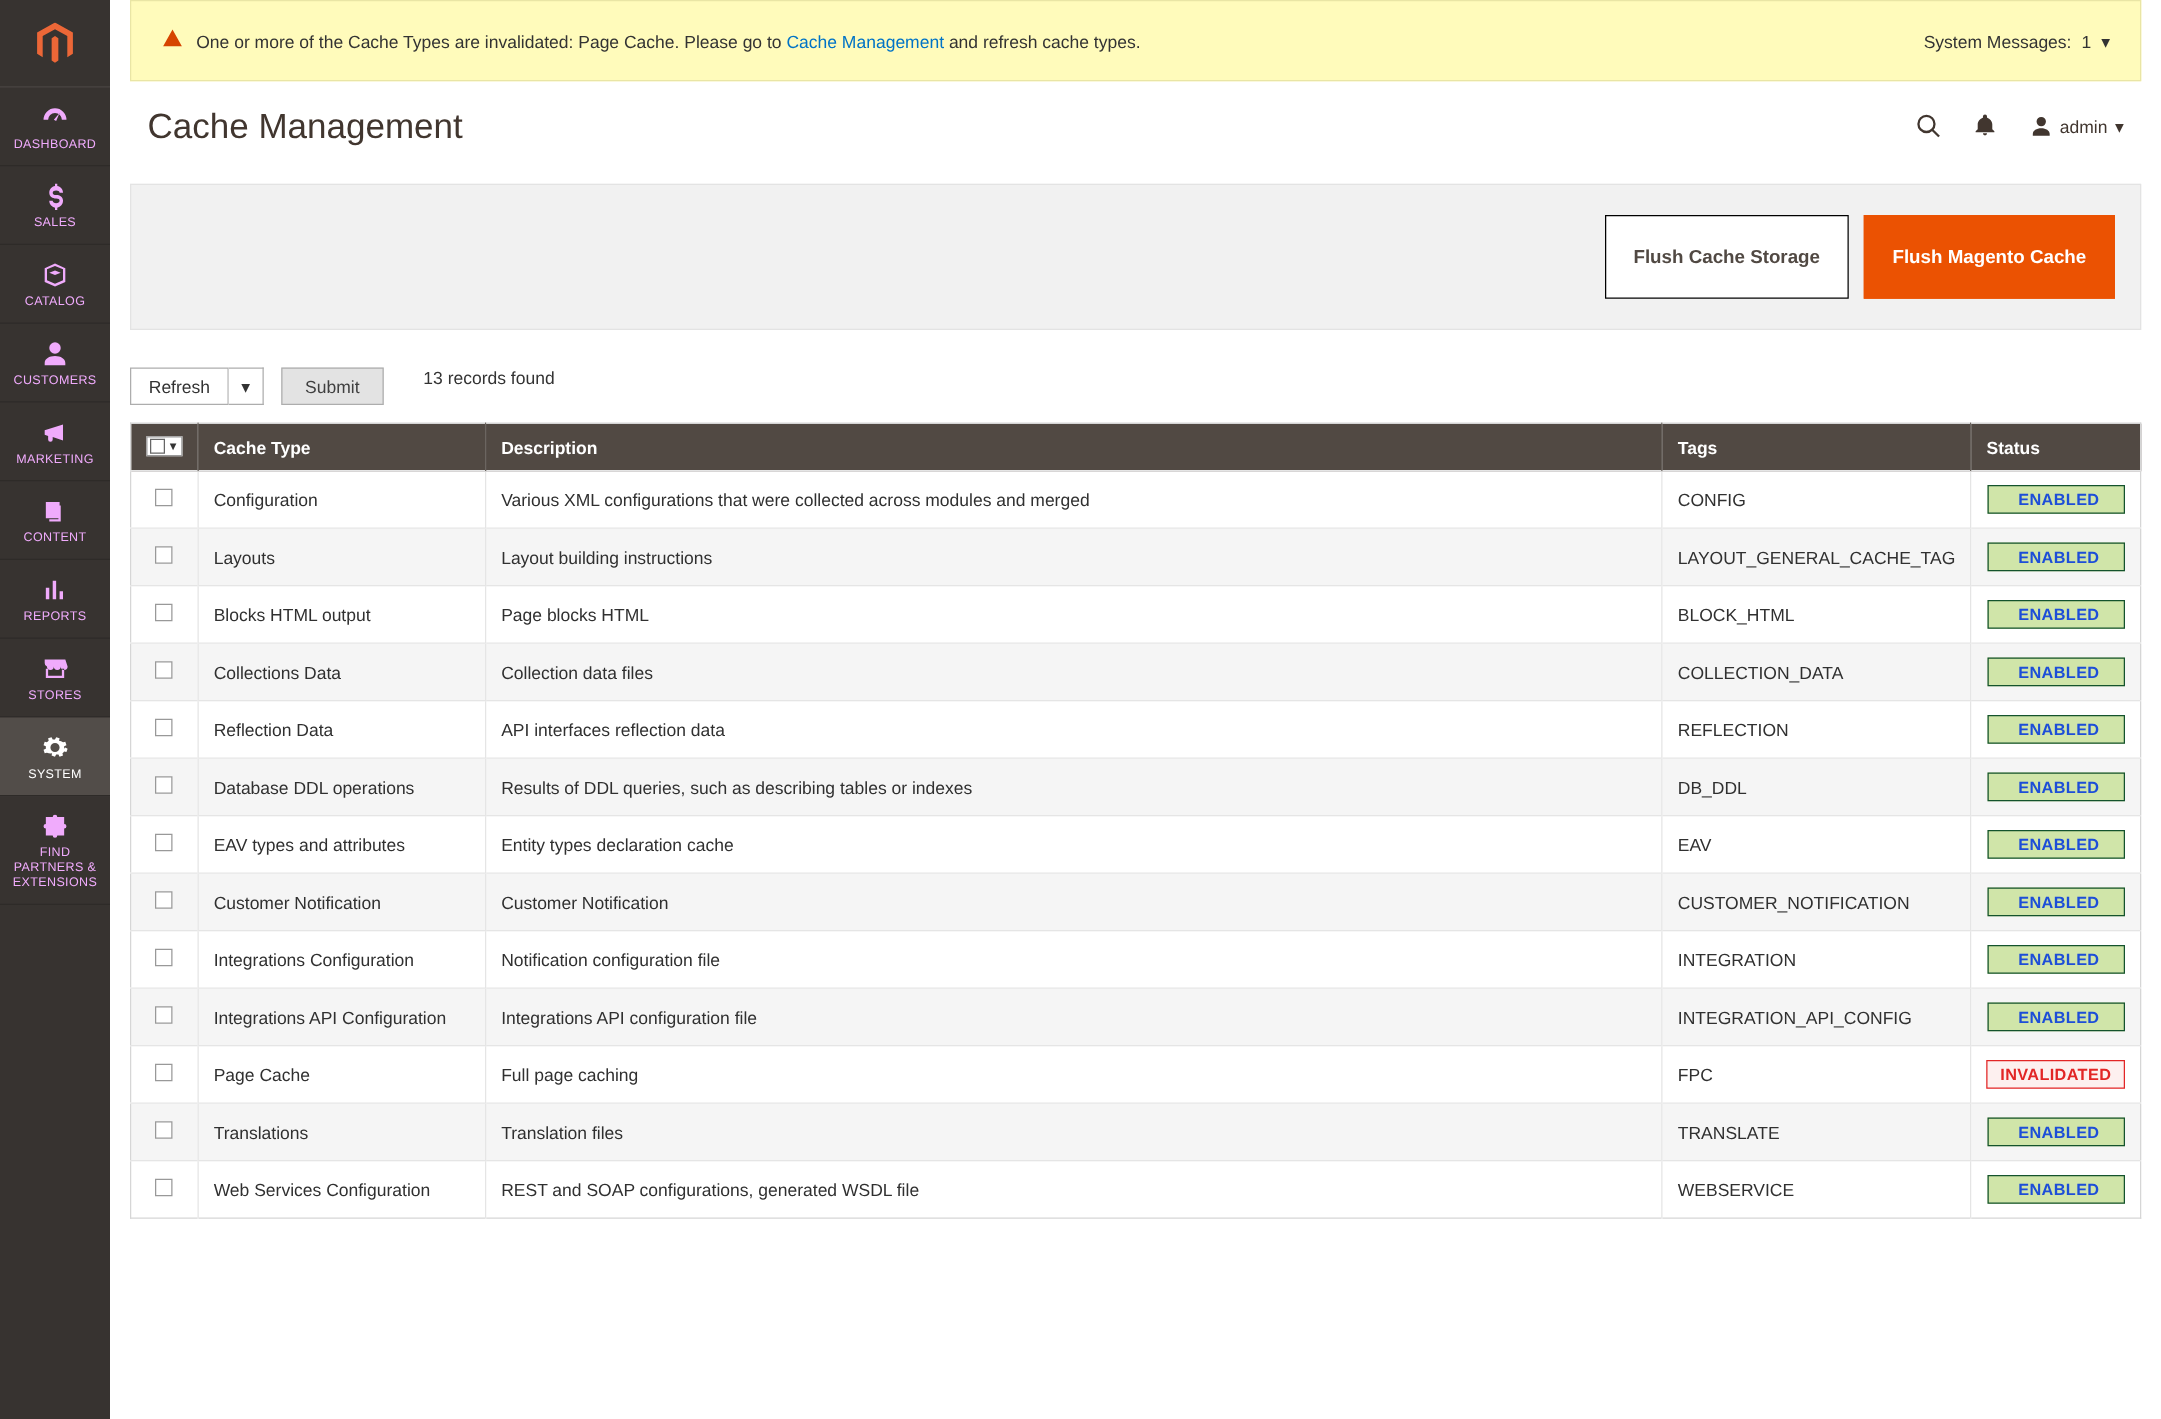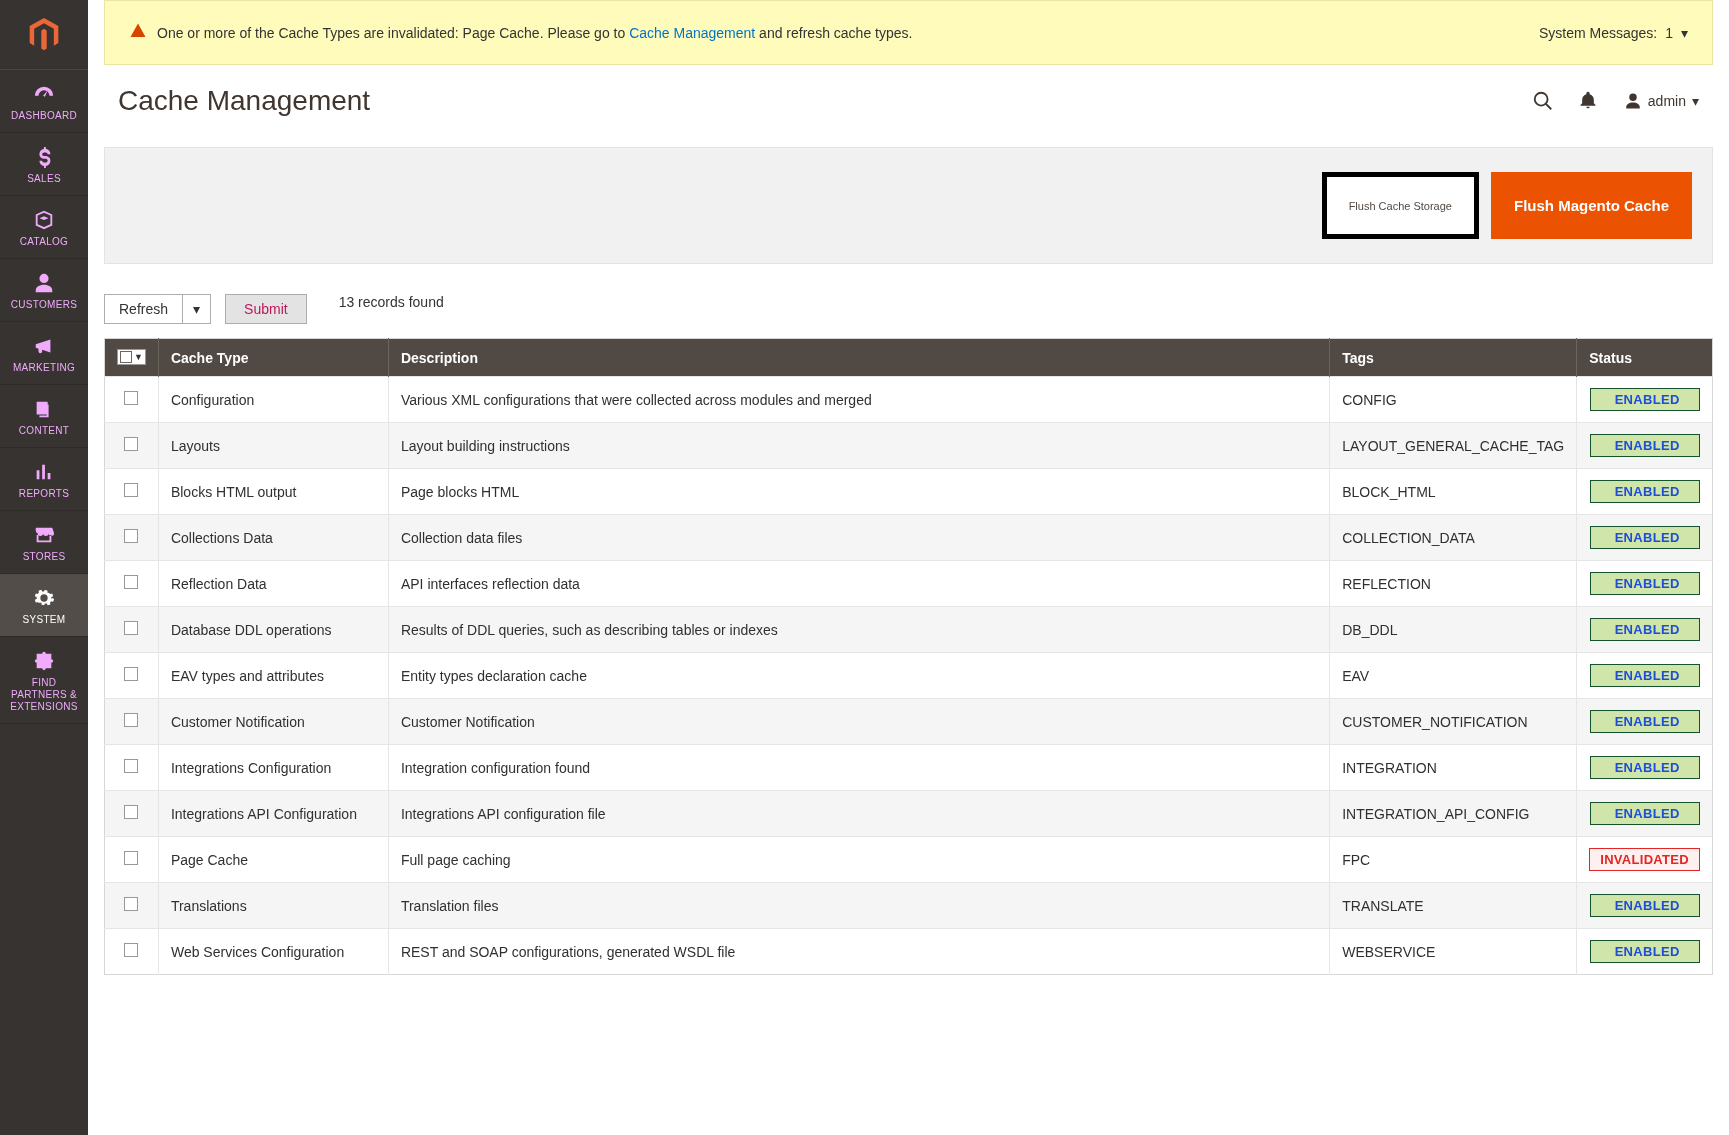--- a/index.html
+++ b/index.html
@@ -27,29 +27,29 @@
 
 
 .pagehdr { display: flex; align-items: center; justify-content: space-between; padding: 20px 30px 10px; }
 .pagehdr h1 { font-size: 28px; font-weight: 400; color: #41362f; }
 .pagehdr-tools { display: flex; align-items: center; gap: 24px; }
 .tool-icon { width: 22px; height: 22px; cursor: pointer; color: #41362f; }
 .user-block { display: flex; align-items: center; gap: 6px; cursor: pointer; color: #41362f; }
 
 
 .actionbar { background: #f1f1f1; border: 1px solid #e3e3e3; margin: 20px 16px 30px; padding: 24px 20px; display: flex; justify-content: flex-end; gap: 12px; }
-.btn-secondary { background: #fff; border: 5px solid #000000; padding: 10px 22px; font-size: 11px; font-weight: 400; color: #514943; cursor: pointer; }
+.btn-secondary { background: #fff; border: 1px solid #000000; padding: 10px 22px; font-size: 15px; font-weight: 700; color: #514943; cursor: pointer; }
 .btn-primary { background: #eb5202; border: 1px solid #eb5202; color: #fff; padding: 24px 22px; font-size: 15px; font-weight: 600; cursor: pointer; }
 
 
 .toolbar { display: flex; align-items: flex-start; gap: 14px; padding: 0 16px 14px; }
 .select-wrap { display: flex; }
 .select-drop { border: 1px solid #adadad; background: #fff; padding: 6px 14px; font-size: 14px; cursor: pointer; }
 .select-caret { border: 1px solid #adadad; border-left: none; background: #fff; padding: 6px 10px; cursor: pointer; display: flex; align-items: center; }
-.btn-submit { background: #e3e3e3; border: 1px solid #adadad; padding: 6px 18px; font-size: 14px; color: #be185d; cursor: pointer; }
+.btn-submit { background: #e3e3e3; border: 1px solid #adadad; padding: 6px 18px; font-size: 14px; color: #404040; cursor: pointer; }
 .records { color: #333; margin-left: 18px; }
 
 
 .tablewrap { margin: 0 16px; }
 table { width: 100%; border-collapse: collapse; border: 1px solid #d6d6d6; }
 thead tr { background: #514943; color: #fff; }
 thead th { text-align: left; padding: 10px 12px; font-weight: 600; font-size: 14px; border-right: 1px solid #6b6560; }
 thead th:last-child { border-right: none; }
 thead th.chk { width: 50px; text-align: center; }
 .hdr-chk { display: inline-flex; align-items: center; gap: 2px; background: #fff; border: 1px solid #999; padding: 1px 2px; }
@@ -290,21 +290,21 @@
           <tr>
             <td class="chk"><span class="row-chk"></span></td>
             <td class="col-type">Customer Notification</td>
             <td>Customer Notification</td>
             <td class="col-tags">CUSTOMER_NOTIFICATION</td>
             <td class="col-status"><span class="status-pill status-enabled">ENABLED</span></td>
           </tr>
           <tr>
             <td class="chk"><span class="row-chk"></span></td>
             <td class="col-type">Integrations Configuration</td>
-            <td>Integration configuration found</td>
+            <td>Notification configuration file</td>
             <td class="col-tags">INTEGRATION</td>
             <td class="col-status"><span class="status-pill status-enabled">ENABLED</span></td>
           </tr>
           <tr>
             <td class="chk"><span class="row-chk"></span></td>
             <td class="col-type">Integrations API Configuration</td>
             <td>Integrations API configuration file</td>
             <td class="col-tags">INTEGRATION_API_CONFIG</td>
             <td class="col-status"><span class="status-pill status-enabled">ENABLED</span></td>
           </tr>

